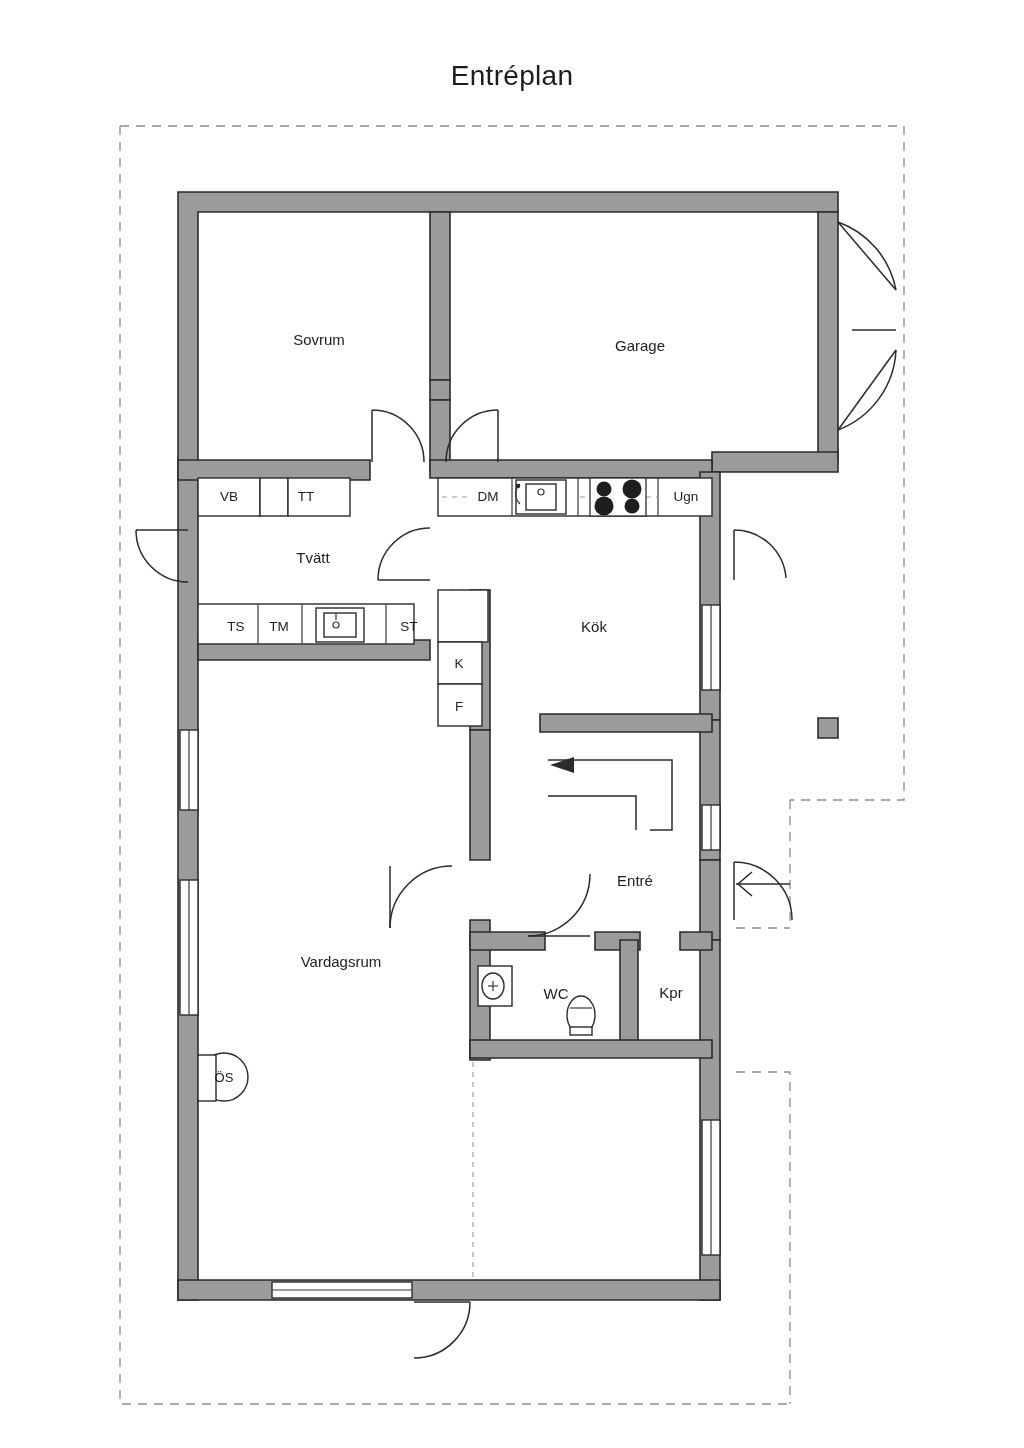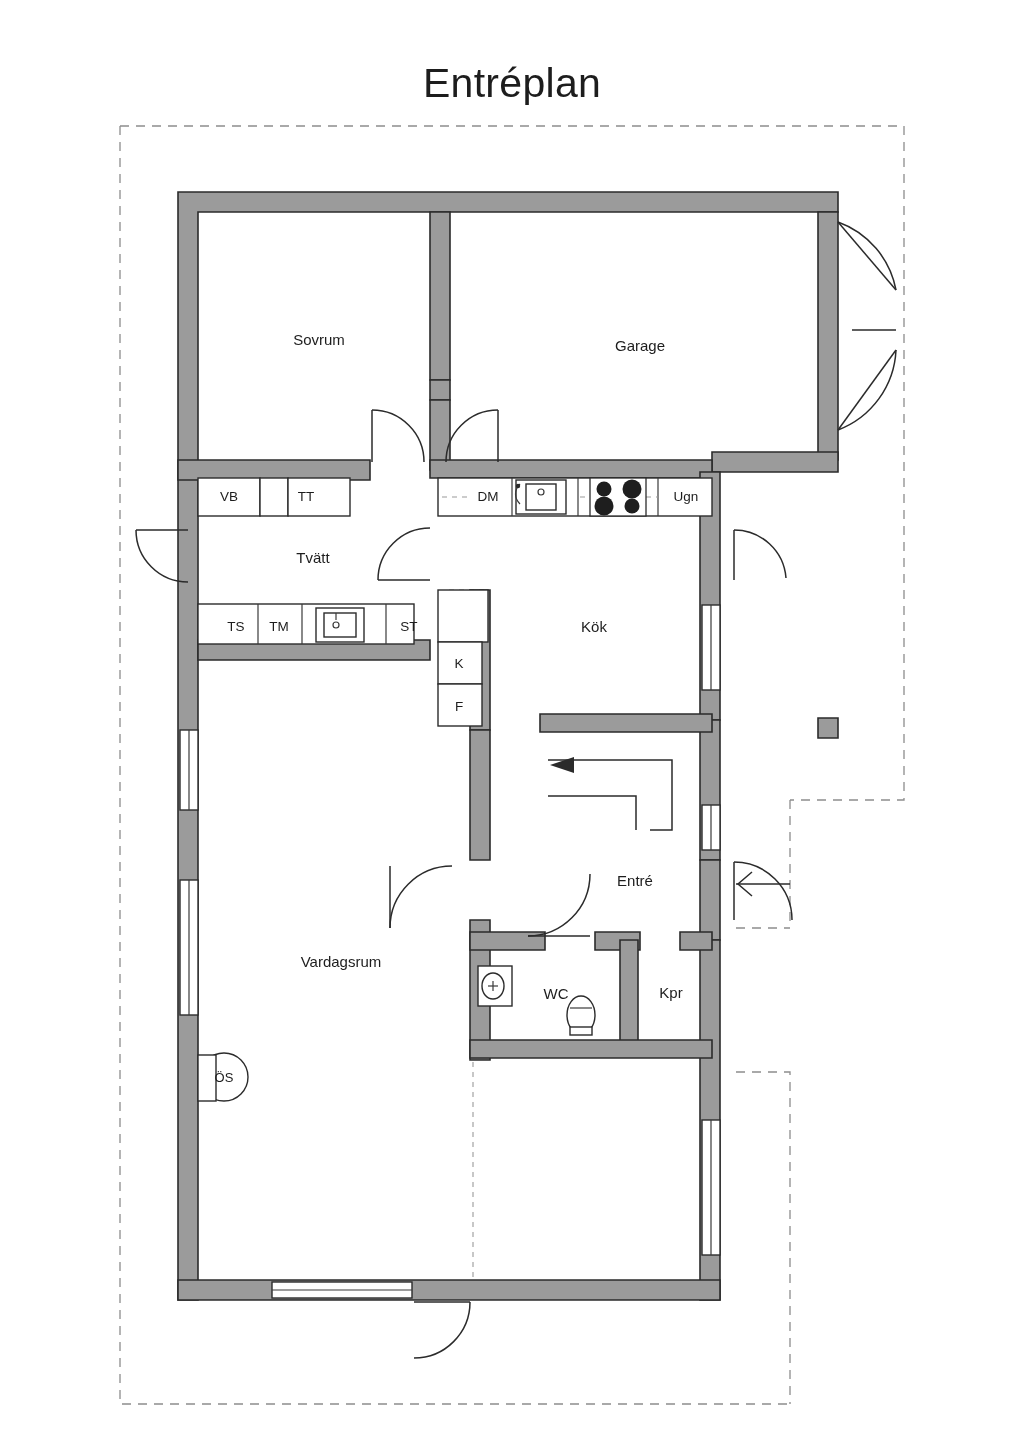--- a/index.html
+++ b/index.html
@@ -17,21 +17,21 @@
     height: 1448px;
     overflow: hidden;
     background: #ffffff;
   }
   #title {
     position: absolute;
     top: 60px;
     left: 0;
     width: 1024px;
     text-align: center;
-    font-size: 41px;
+    font-size: 28px;
     font-weight: 400;
     letter-spacing: 0.3px;
     color: #1d1d1d;
   }
   svg {
     position: absolute;
     top: 0;
     left: 0;
   }
   .wall { fill: #9b9b9b; stroke: #2b2b2b; stroke-width: 1.6; }

